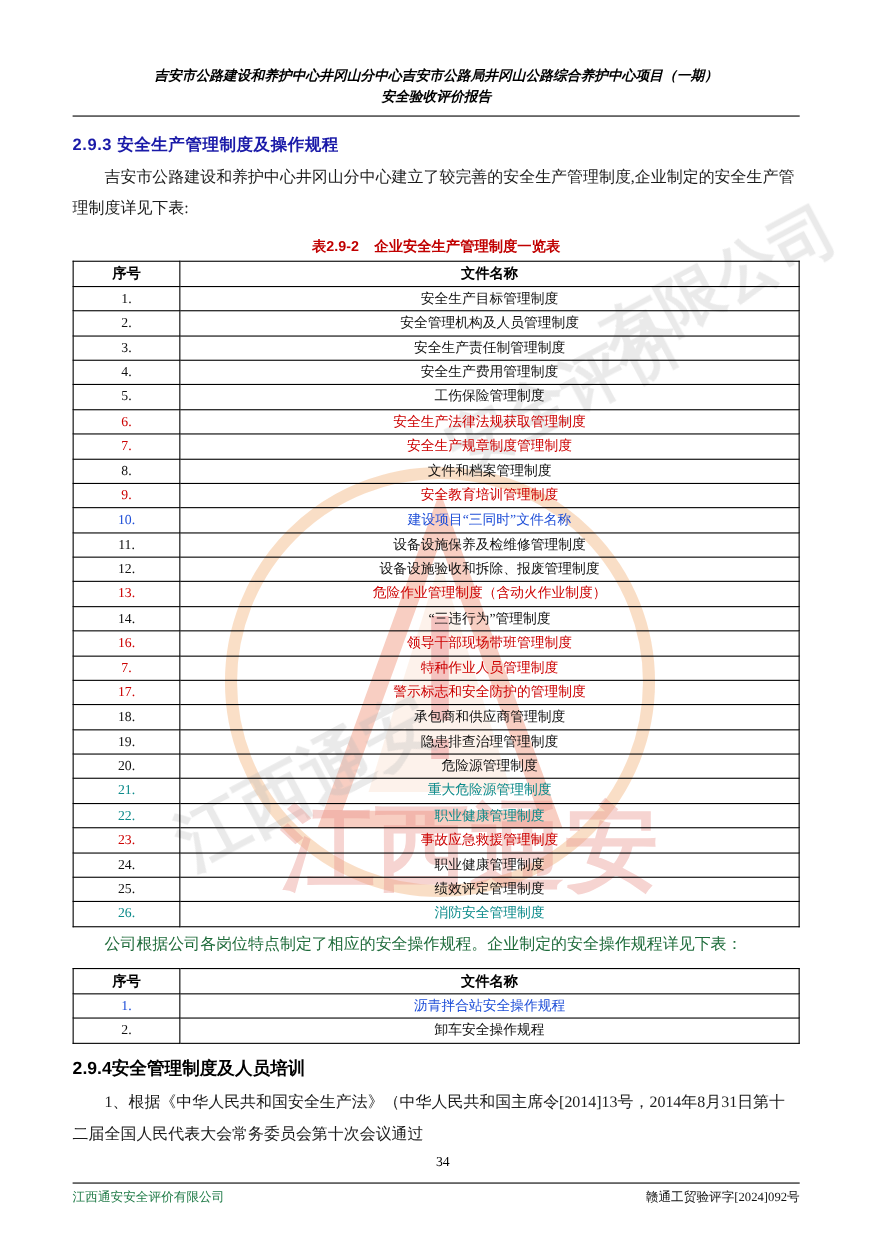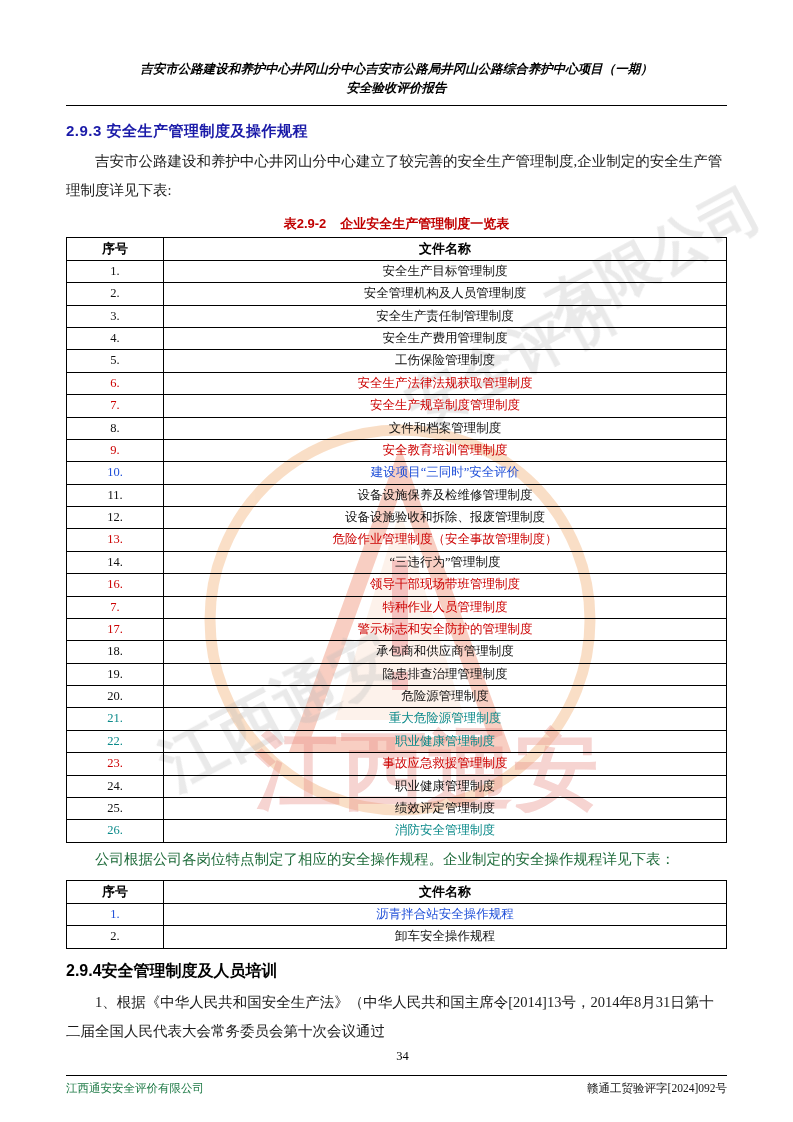--- a/index.html
+++ b/index.html
@@ -224,33 +224,33 @@
           <tr>
             <td class="col-no c-black">8.</td>
             <td class="c-black">文件和档案管理制度</td>
           </tr>
           <tr>
             <td class="col-no c-red">9.</td>
             <td class="c-red">安全教育培训管理制度</td>
           </tr>
           <tr>
             <td class="col-no c-blue">10.</td>
-            <td class="c-blue">建设项目“三同时”安全评价</td>
+            <td class="c-blue">建设项目“三同时”文件名称</td>
           </tr>
           <tr>
             <td class="col-no c-black">11.</td>
             <td class="c-black">设备设施保养及检维修管理制度</td>
           </tr>
           <tr>
             <td class="col-no c-black">12.</td>
             <td class="c-black">设备设施验收和拆除、报废管理制度</td>
           </tr>
           <tr>
             <td class="col-no c-red">13.</td>
-            <td class="c-red">危险作业管理制度（安全事故管理制度）</td>
+            <td class="c-red">危险作业管理制度（含动火作业制度）</td>
           </tr>
           <tr>
             <td class="col-no c-black">14.</td>
             <td class="c-black">“三违行为”管理制度</td>
           </tr>
           <tr>
             <td class="col-no c-red">16.</td>
             <td class="c-red">领导干部现场带班管理制度</td>
           </tr>
           <tr>

